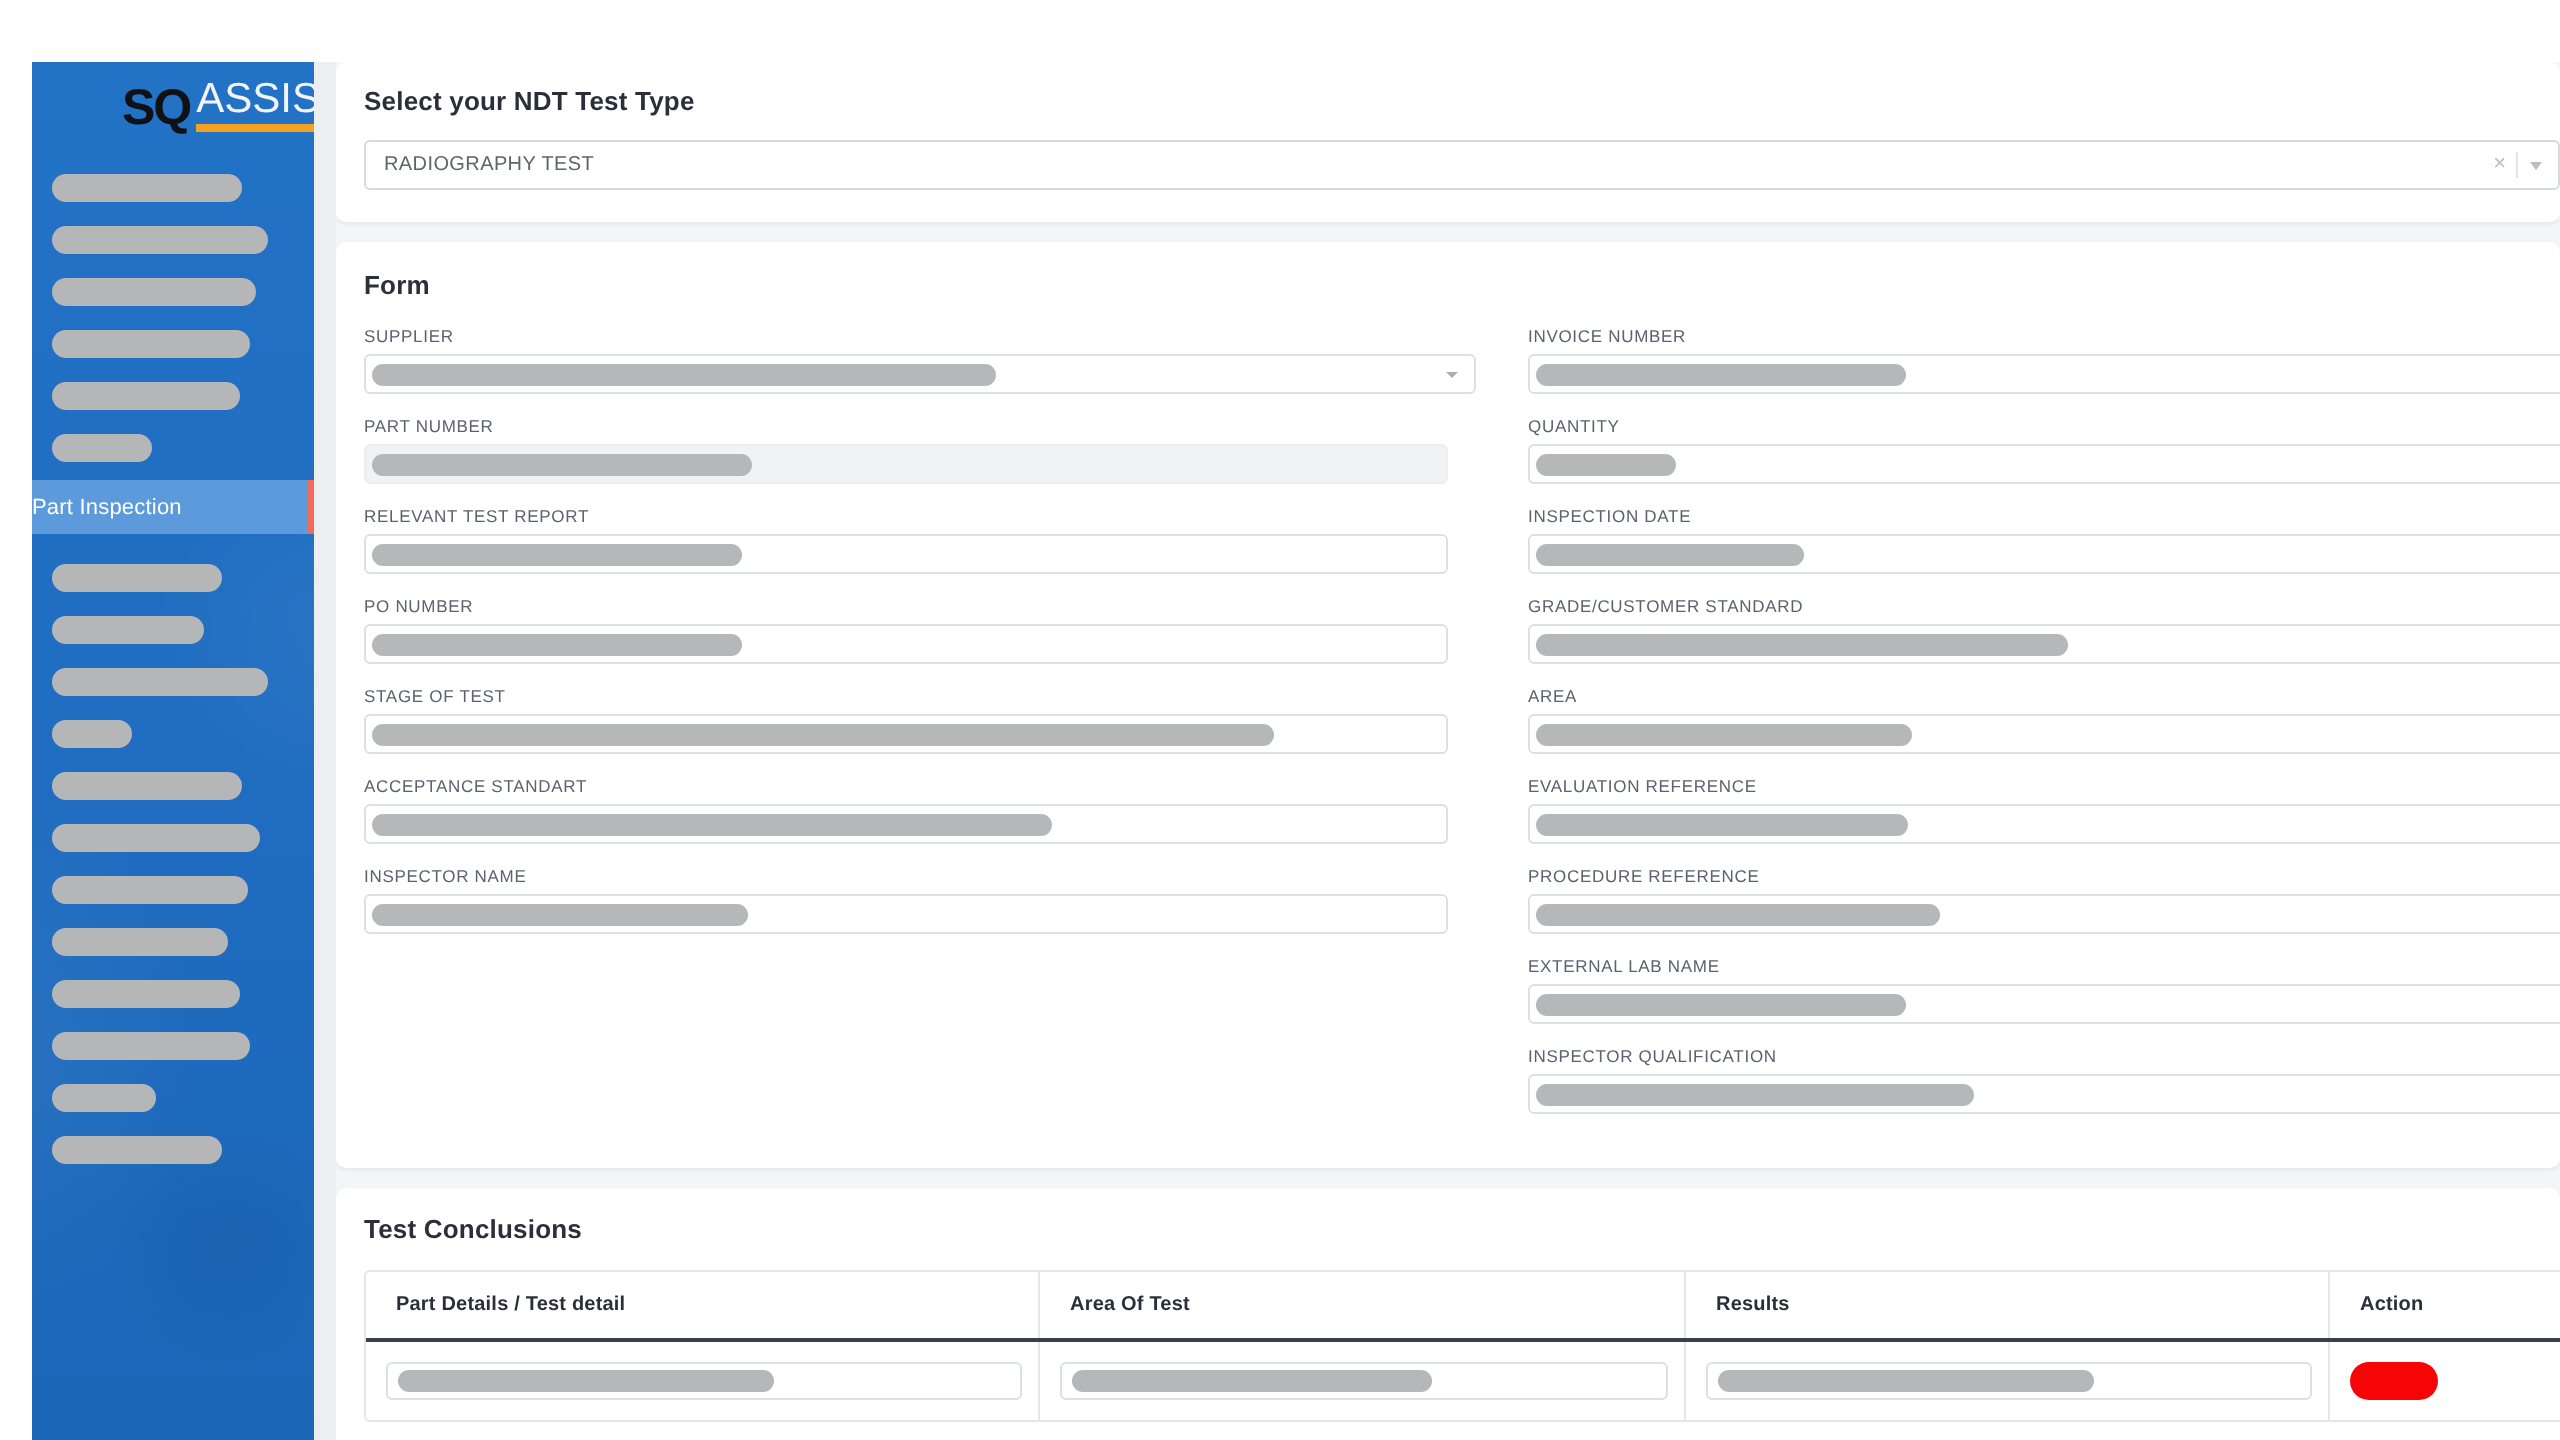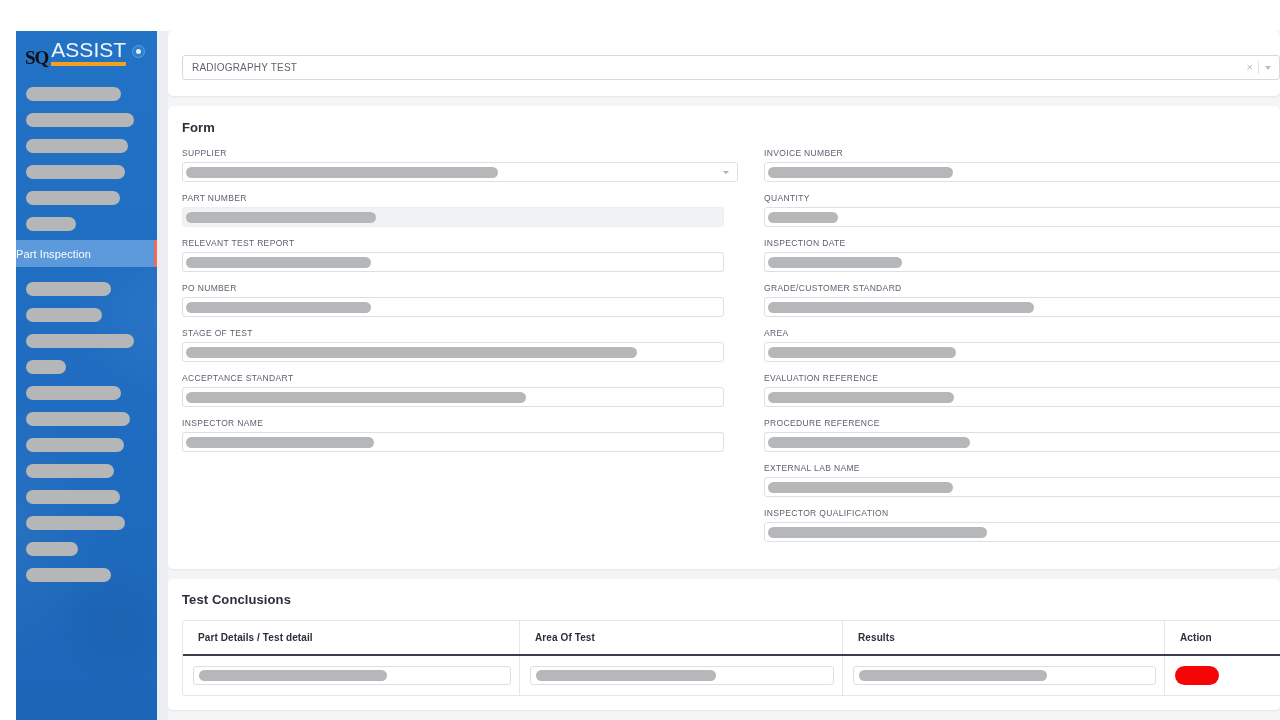--- a/index.html
+++ b/index.html
@@ -23,22 +23,22 @@
       radial-gradient(ellipse 90px 90px at 70% 86%, rgba(0,0,0,.05), rgba(0,0,0,0) 70%),
       linear-gradient(180deg, #2272c6 0%, #1f6cc0 55%, #1c66b8 100%);
     overflow: hidden;
   }
   .logo-wrap {
     height: 44px; display: flex; align-items: center;
     padding-left: 9px; gap: 6px;
   }
   .logo-text { display: flex; align-items: flex-end; gap: 3px; }
   .logo-sq {
-    font-size: 19px; font-weight: 700; color: #101114;
-    letter-spacing: -1px; line-height: 1; font-family: Liberation Serif, serif;
+    font-size: 25px; font-weight: 700; color: #101114;
+    letter-spacing: -1px; line-height: 1; font-family: Liberation Sans, sans-serif; margin-left: 36px;
   }
   .logo-assist-box { display: flex; flex-direction: column; align-items: stretch; padding-bottom: 1px; }
   .logo-assist {
     font-size: 21px; color: #f2f4f8; line-height: 1;
     letter-spacing: 0px; font-family: "Liberation Sans", sans-serif;
   }
   .logo-bar { height: 4px; background: #f5a01f; margin-top: 2px; }
   .logo-eye {
     width: 13px; height: 13px; border-radius: 50%;
     background: #2f7fd0; border: 1px solid #5b9fdd;
@@ -246,20 +246,21 @@
           <span class="bar" style="width: 85px;"></span>
         </div>
       </nav>
   </aside>
 
   <div class="gutter"></div>
 
   <main class="main">
 
     <section class="card ndt-card">
+      <h2 class="card-title">Select your NDT Test Type</h2>
       <div class="ndt-select">
         <span class="val">RADIOGRAPHY TEST</span>
         <span class="ndt-clear">×</span>
         <span class="ndt-sep"></span>
         <span class="ndt-caret"></span>
       </div>
     </section>
 
     <section class="card card-pad">
       <h2 class="card-title">Form</h2>

